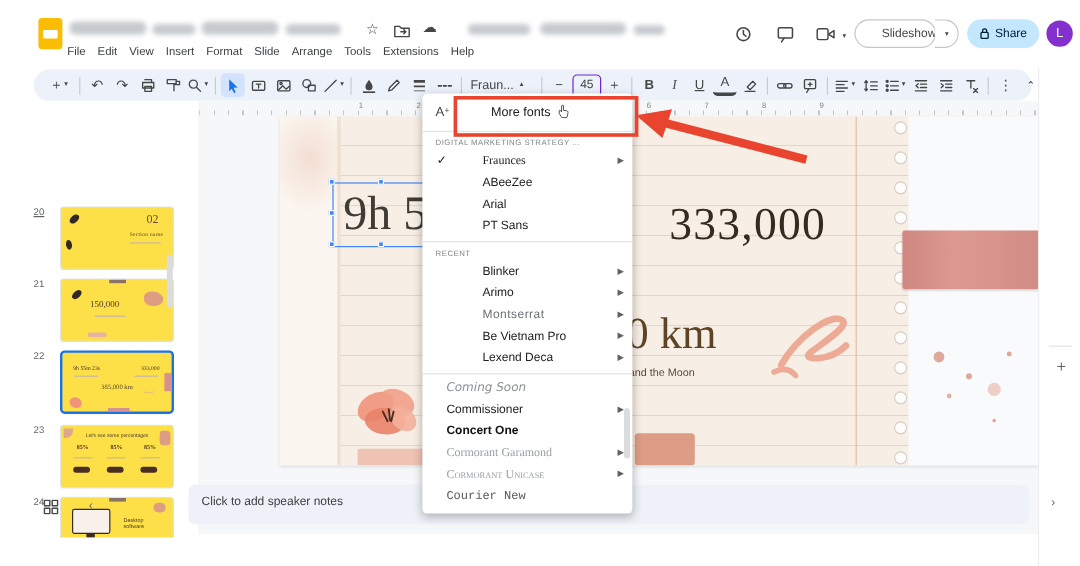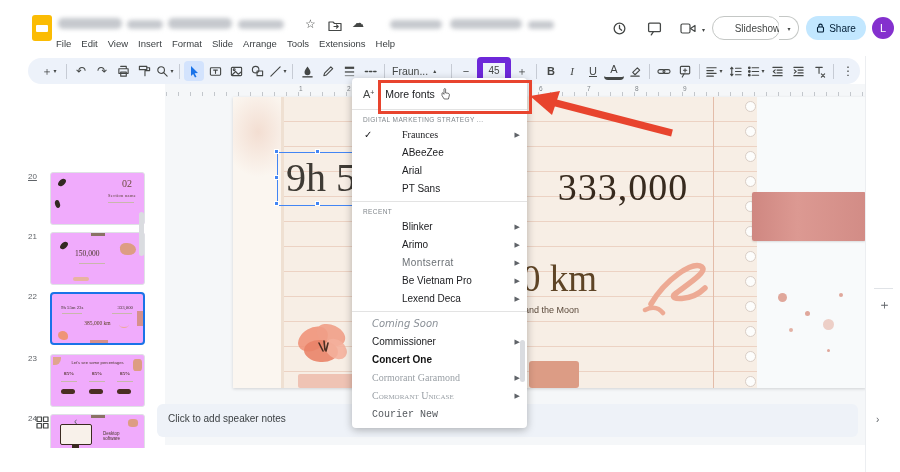--- a/index.html
+++ b/index.html
@@ -13,21 +13,21 @@
   
   #toolbar{left:28px;top:58px;width:832px;height:26px;background:#edf2fa;border-radius:13px;
            display:flex;align-items:center;padding:0 8px;box-sizing:border-box;gap:1px;}
   .tbi{min-width:20px;height:20px;display:flex;align-items:center;justify-content:center;
        border-radius:4px;color:#444746;font-size:11px;line-height:1;}
   .tbi svg{display:block;}
   .tsep{width:1px;height:15px;background:#c6cbd4;margin:0 3px;flex:0 0 1px;}
   .dd{font-size:6px;color:#444746;margin-left:1px;}
   svg.ic{stroke:#444746;fill:none;stroke-width:1.2;stroke-linecap:round;stroke-linejoin:round;}
   
-  .thumb{position:absolute;left:50px;width:95px;height:53px;background:#f0abfc;border:1px solid #dfe1e5;
+  .thumb{position:absolute;left:50px;width:95px;height:53px;background:#fde047;border:1px solid #dfe1e5;
          border-radius:3px;box-sizing:border-box;overflow:hidden;}
   .thumb.sel{border:2px solid #1a73e8;border-radius:4px;}
   .tnum{position:absolute;left:28px;width:16px;text-align:left;font-size:8px;color:#5f6368;}
   .tserif{font-family:"Liberation Serif",serif;}
   
   .rnum{position:absolute;font-size:6.5px;color:#80868b;}
   
   #fontmenu{left:352px;top:78px;width:175px;background:#fff;border-radius:4px;z-index:30;
             box-shadow:0 2px 8px rgba(0,0,0,.28);padding:2px 0 5px 0;box-sizing:border-box;}
   .fm-row{position:relative;height:18px;line-height:18px;font-size:10px;color:#202124;padding-left:50px;cursor:default;}
@@ -185,21 +185,21 @@
         <path d="M1.5 7h2.4M6 7h2.4M10.5 7h2.4"></path>
       </svg>
     </span>
   <span class="tsep"></span>
   <span class="tbi" style="min-width:52px;justify-content:flex-start;padding:0 3px;">
     <span style="font-size:10.5px;">Fraun...</span>
     <span class="dd" style="margin-left:5px;">▴</span>
   </span>
   <span class="tsep"></span>
   <span class="tbi">−</span>
-  <span class="tbi" style="width:22px;min-width:22px;height:17px;border:6px solid #6d28d9;border-radius:4px;">
+  <span class="tbi" style="width:22px;min-width:22px;height:17px;border:1px solid #6d28d9;border-radius:4px;">
     <span style="font-size:10px;">45</span>
   </span>
   <span class="tbi">＋</span>
   <span class="tsep"></span>
   <span class="tbi" style="font-weight:bold;">B</span>
   <span class="tbi" style="font-style:italic;font-family:'Liberation Serif',serif;">I</span>
   <span class="tbi" style="text-decoration:underline;">U</span>
   <span class="tbi" style="border-bottom:3px solid #444746;height:15px;">A</span>
   <span class="tbi">
       <svg class="ic" width="13" height="13" viewBox="0 0 14 14">
@@ -403,21 +403,21 @@
     <div style="position:absolute;right:6px;top:4px;width:10px;height:8px;background:#dd9d83;border-radius:40%;"></div>
 
   </div>
 
   <div class="abs" style="left:139px;top:128px;width:5px;height:44px;background:#dadce0;border-radius:3px;"></div>
 </div>
 
 <div class="abs" id="fontmenu">
   <div class="fm-row" style="height:26px;line-height:26px;padding-left:11px;">
     <span style="font-size:11px;color:#444746;">A<span style="font-size:7px;vertical-align:3px;">+</span></span>
-    <span style="margin-left:8px;font-size:10.5px;">More fonts</span>
+    <span style="margin-left:32px;font-size:10.5px;">More fonts</span>
     <svg width="10" height="12" viewBox="0 0 10 12" style="margin-left:2px;vertical-align:-2px;">
         <path d="M4 1.2C4 .4 5.6.4 5.6 1.2V5l2.2.2c1.6.2 1.9 1.3 1.4 2.8L8.4 11H4.2L2 7.6V5.4c0-.8 1-.8 1.2-.1l.8 1V1.2z" fill="#fff" stroke="#333" stroke-width=".7"></path>
       </svg>
   </div>
   <div class="fm-div"></div>
   <div class="fm-head">DIGITAL MARKETING STRATEGY ...</div>
   <div class="fm-row">
     <span class="fm-check">✓</span>
     <span style="font-family:Liberation Serif, serif;">Fraunces</span>
     <span class="fm-sub">▶</span>

